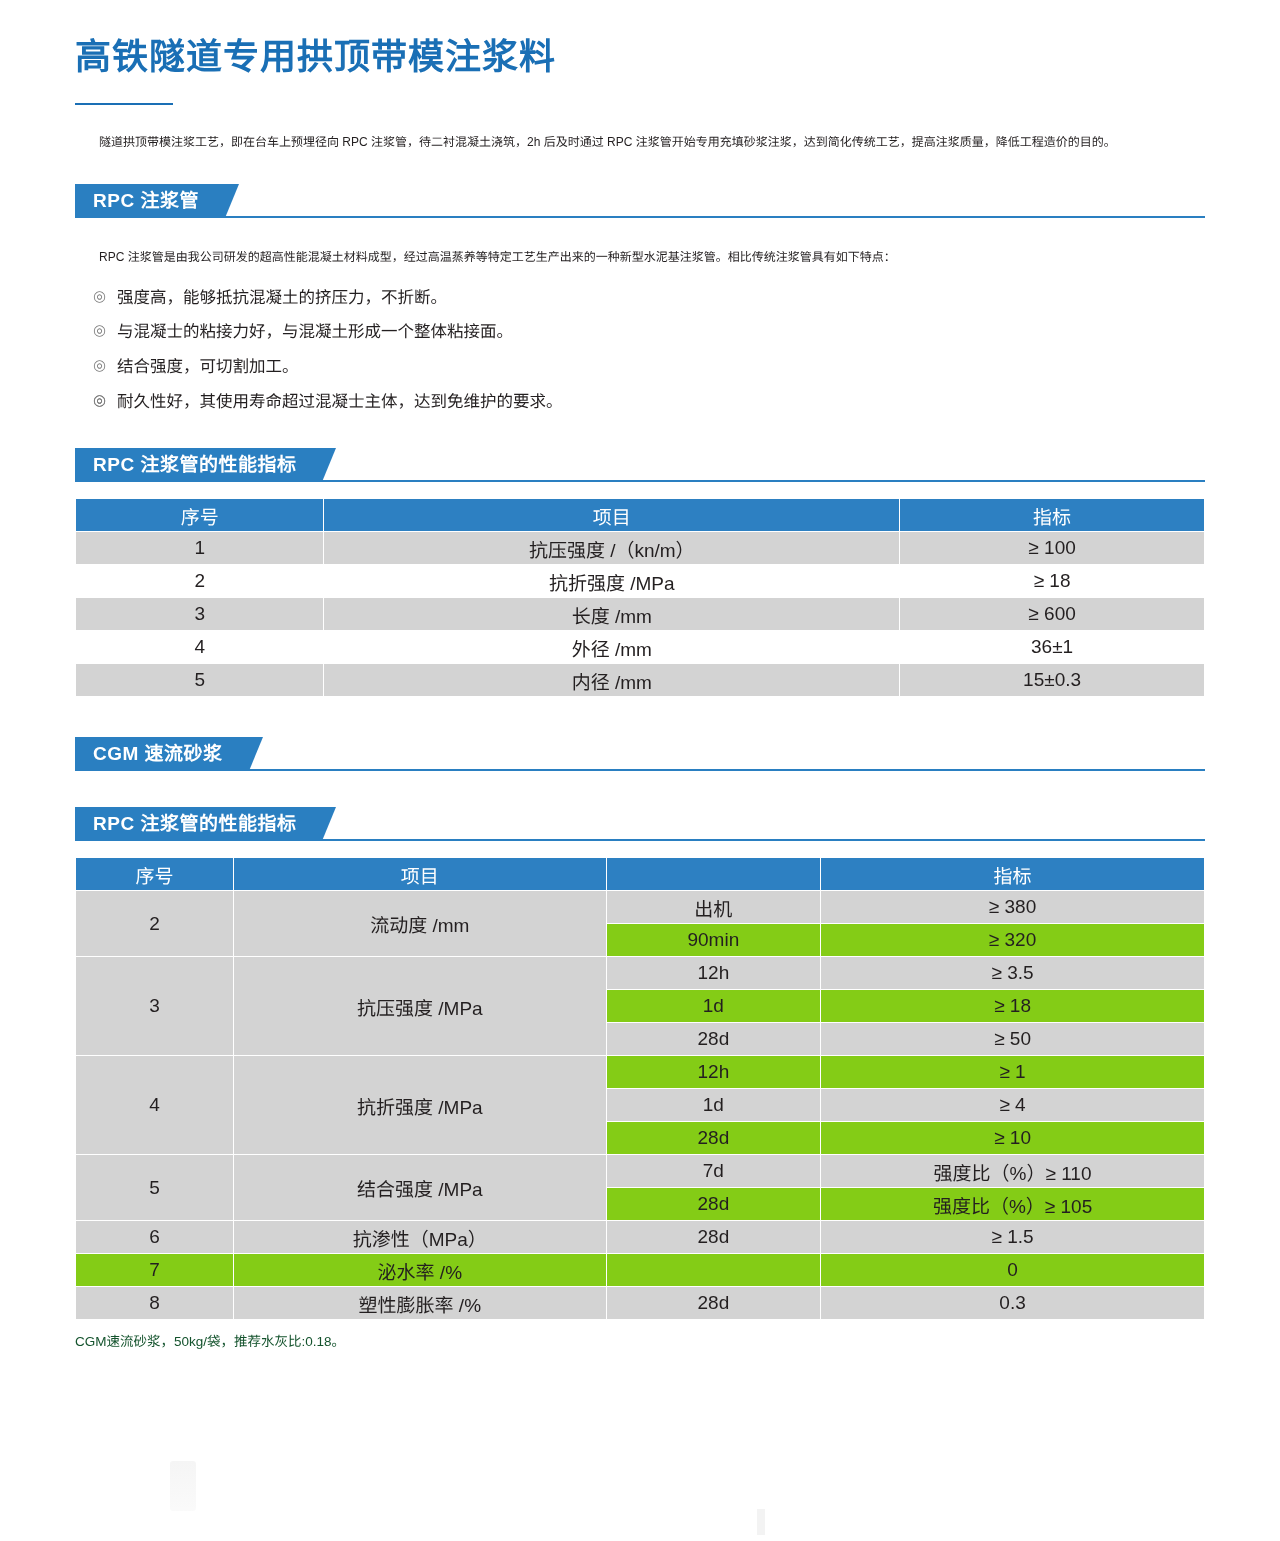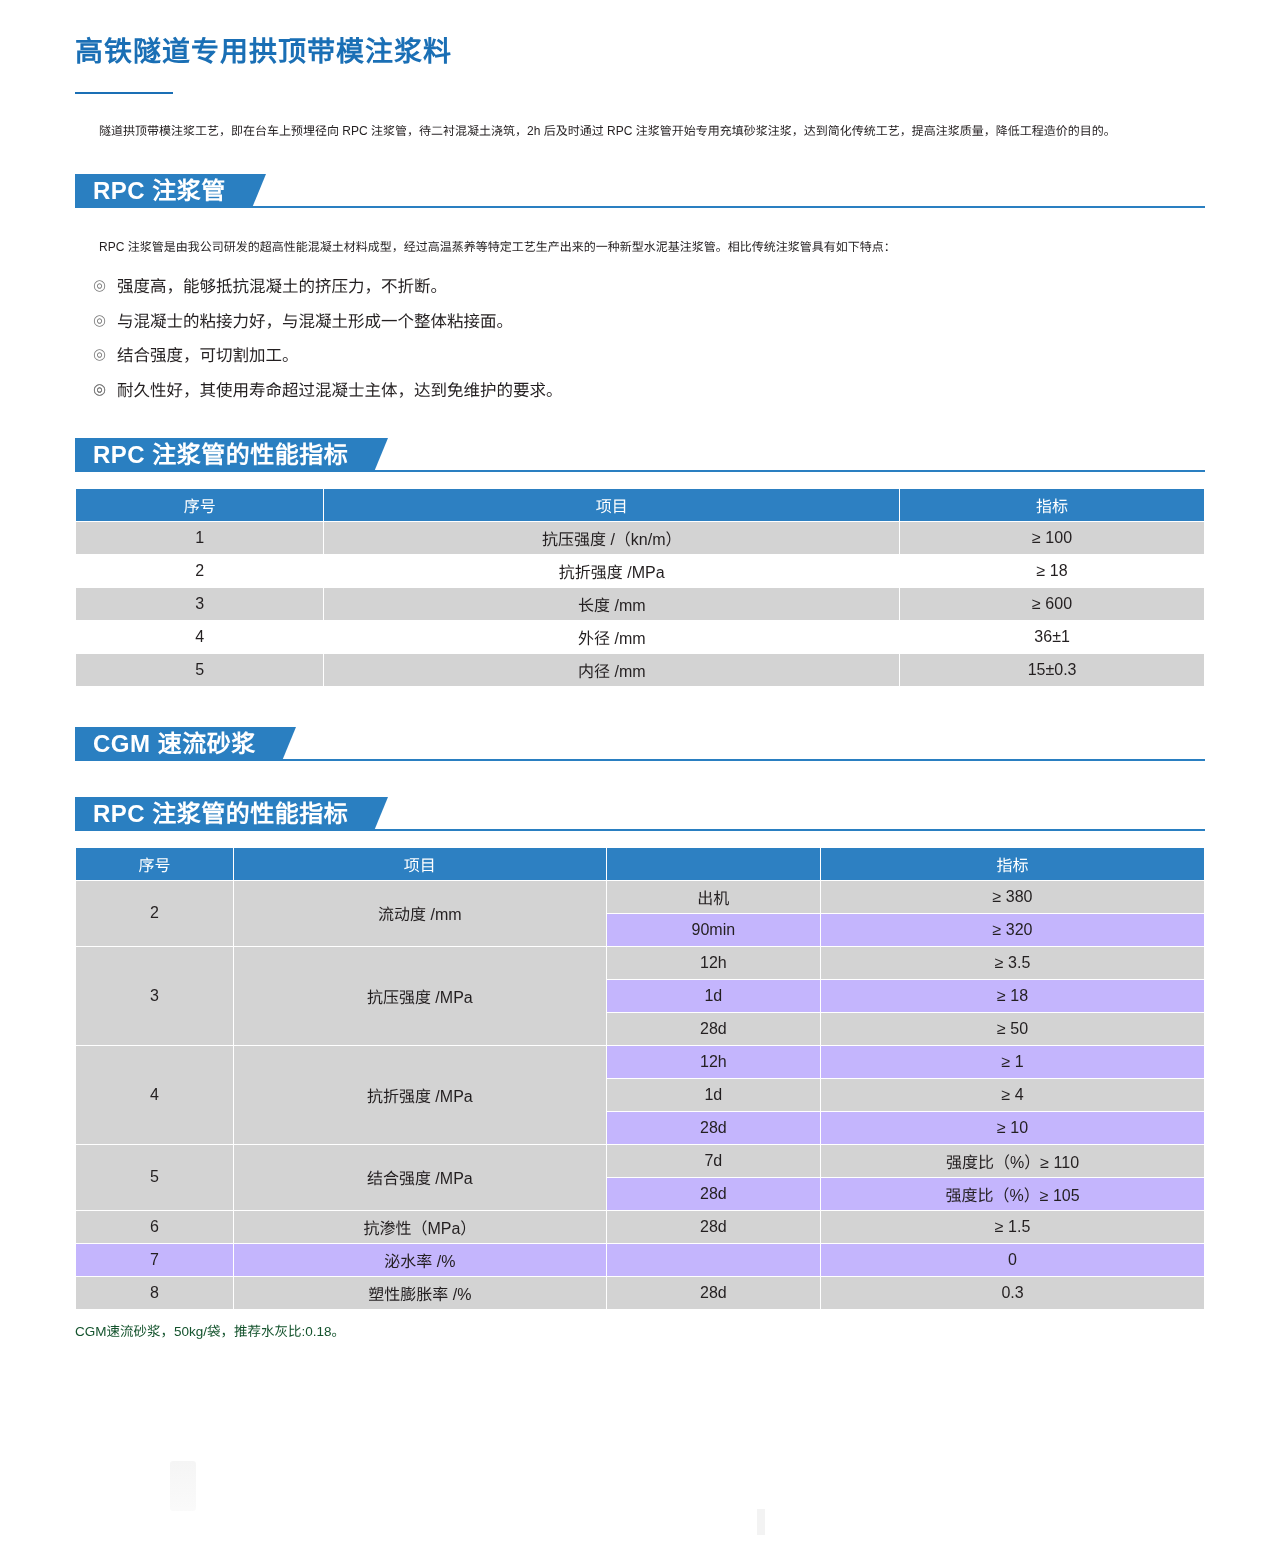--- a/index.html
+++ b/index.html
@@ -17,21 +17,21 @@
   .page {
     width: 1280px;
     min-height: 1541px;
     box-sizing: border-box;
     padding: 22px 30px 10px 30px;
     position: relative;
   }
 
   
   .doc-title {
-    font-size: 28px;
+    font-size: 36px;
     font-weight: bold;
     color: #1a6fb5;
     letter-spacing: 1px;
     margin: 12px 0 0 45px;
     line-height: 1.3;
   }
   .title-rule {
     margin: 22px 0 0 45px;
     width: 98px;
     height: 2px;
@@ -52,21 +52,21 @@
   .section-head {
     margin: 30px 45px 0 45px;
     position: relative;
     height: 34px;
   }
   .section-head .banner {
     display: inline-block;
     position: relative;
     background: #2a7fc1;
     color: #ffffff;
-    font-size: 24px;
+    font-size: 19px;
     font-weight: bold;
     line-height: 34px;
     padding: 0 26px 0 18px;
     letter-spacing: 0.5px;
   }
   .section-head .banner:after {
     content: "";
     position: absolute;
     right: -14px;
     top: 0;
@@ -102,41 +102,41 @@
     top: 0;
     color: #7c7c7c;
     font-size: 15px;
   }
 
   
   table.spec {
     margin: 14px 45px 0 45px;
     border-collapse: collapse;
     width: calc(100% - 90px);
-    font-size: 16px;
+    font-size: 19px;
   }
   table.spec th {
     background: #2d80c2;
     color: #ffffff;
     font-weight: normal;
     height: 30px;
     border: 1px solid #ffffff;
     text-align: center;
   }
   table.spec td {
     border: 1px solid #ffffff;
     text-align: center;
     height: 30px;
     color: #231f20;
   }
   table.spec td.shade {
     background: #d3d3d3;
   }
   table.spec td.plain {
-    background: #c4b5fd;
+    background: #84cc16;
   }
   table.spec tr.row-shade td {
     background: #d3d3d3;
   }
   table.spec tr.row-plain td {
     background: #ffffff;
   }
   table.spec td, table.spec th {
     border: 1px solid #ffffff;
   }

